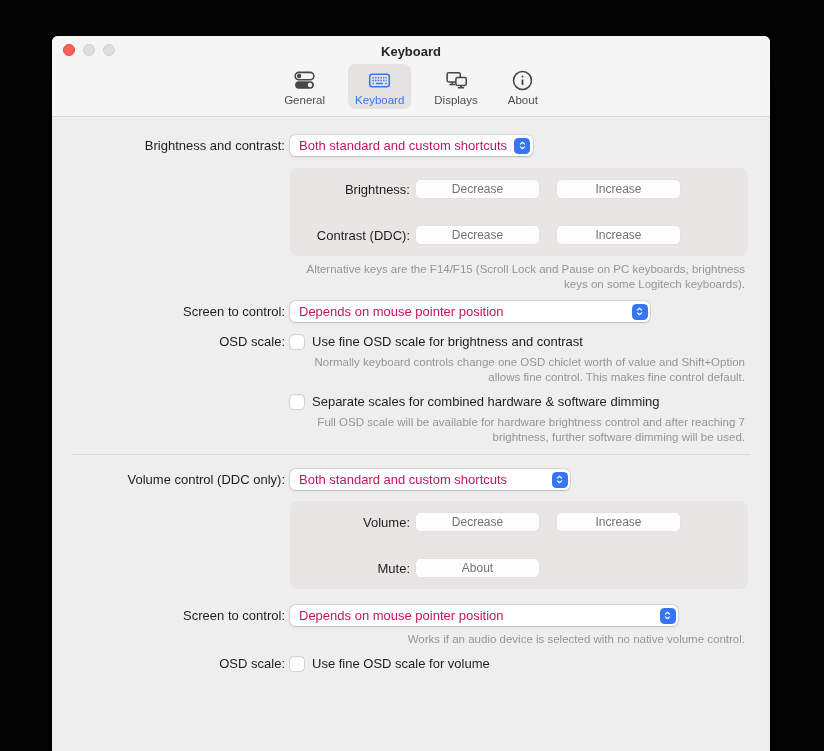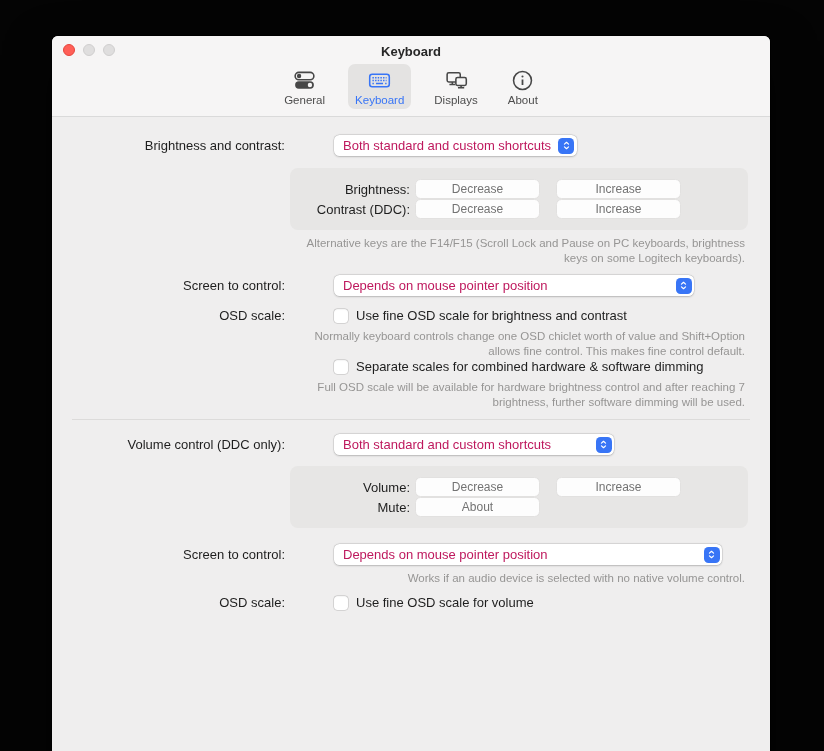--- a/index.html
+++ b/index.html
@@ -25,36 +25,36 @@
   .toolbar { display: flex; justify-content: center; align-items: center; gap: 16px; margin-top: 1px; }
   .tb-item { display: flex; flex-direction: column; align-items: center; gap: 1px;
     padding: 4px 7px 3px; border-radius: 7px; color: #4d4d4d; font-size: 11.5px; cursor: default; }
   .tb-item svg { width: 25px; height: 25px; stroke: #474747; }
   .tb-item.selected { background: #e4e3e2; color: #3875f6; }
   .tb-item.selected svg { stroke: #3875f6; }
   .tb-item .fillpart { fill: #474747; }
 
   
   .content { padding-top: 18px; }
-  .row { display: flex; align-items: center; padding-left: 0; gap: 44px; }
+  .row { display: flex; align-items: center; padding-left: 0; }
   .row-label { width: 233px; flex: none; text-align: right; font-size: 13px; color: #1e1e1e; padding-right: 0; }
   .ctrl { margin-left: 5px; display: flex; align-items: center; }
 
   .select { height: 21px; background: #ffffff; border-radius: 5.5px;
     box-shadow: 0 0 0 .5px rgba(0,0,0,.12), 0 .5px 2px rgba(0,0,0,.18);
     display: flex; align-items: center; padding: 0 2.5px 0 9px; font-size: 13px; color: #be185d; }
   .select .chev { width: 16px; height: 16px; border-radius: 4.5px; background: #3875f6;
     display: flex; align-items: center; justify-content: center; margin-left: auto; flex: none; }
   .select.compact { width: auto; gap: 7px; }
   .select.w-mid { width: 280px; }
   .select.w-wide { width: 360px; }
   .select.w-wider { width: 388px; }
 
   .panel { margin-left: 238px; width: 458px; background: #e7e6e5; border-radius: 8px;
-    padding: 11px 0; display: flex; flex-direction: column; gap: 0; }
+    padding: 11px 0; display: flex; flex-direction: column; gap: 26px; }
   .panel-row { display: flex; align-items: center; height: 20px; }
   .panel-label { width: 120px; flex: none; text-align: right; font-size: 13px; color: #1e1e1e; }
   .btn { height: 20px; width: 125px; margin-left: 5px; background: #fdfdfd;
     border: 1px solid #e2e1e0; border-radius: 5.5px; color: #737373; font-size: 12px;
     display: flex; align-items: center; justify-content: center; }
   .btn + .btn { margin-left: 16px; }
 
   .checkline { display: flex; align-items: center; }
   .checkbox { width: 14px; height: 14px; background: #ffffff; border-radius: 3.5px; flex: none;
     box-shadow: 0 0 0 .5px rgba(0,0,0,.22), inset 0 1px 1px rgba(0,0,0,.04); }
@@ -65,21 +65,21 @@
   .divider { border-top: 1px solid #dcdbda; margin: 0 20px; }
 
   
   .mt-row1 { margin-top: 0; }
   .m-panel1 { margin-top: 12px; }
   .m-cb1 { margin-top: 17px; }
   .m-help1 { margin-top: 6px; }
   .m-screen1 { margin-top: 9px; }
   .m-osd1 { margin-top: 12px; }
   .m-help2 { margin-top: 6px; }
-  .m-cb2 { }
+  .m-cb2 { margin-top: 9px; }
   .m-help3 { margin-top: 6px; }
   .m-div { margin-top: 9px; }
   .m-vol { margin-top: 14px; }
   .m-panel2 { margin-top: 11px; }
   .m-screen2 { margin-top: 16px; }
   .m-help4 { margin-top: 6px; }
   .m-osd2 { margin-top: 9px; }
 </style>
 </head>
 <body>

